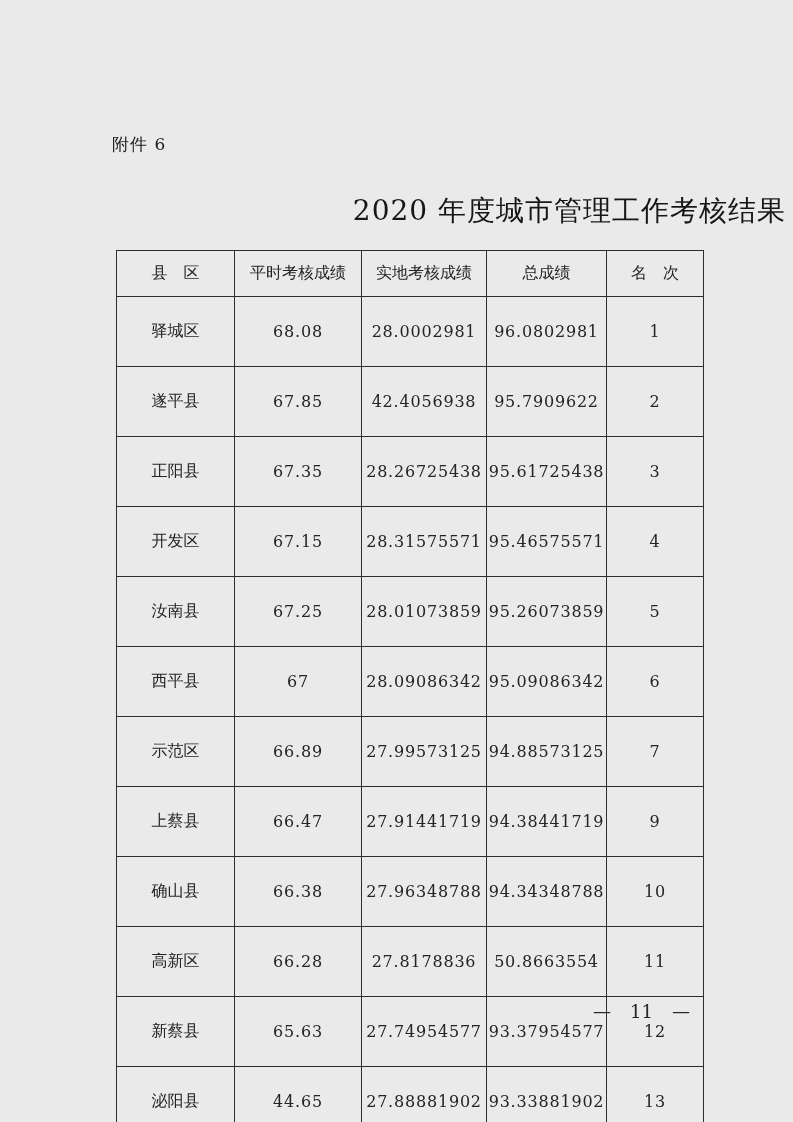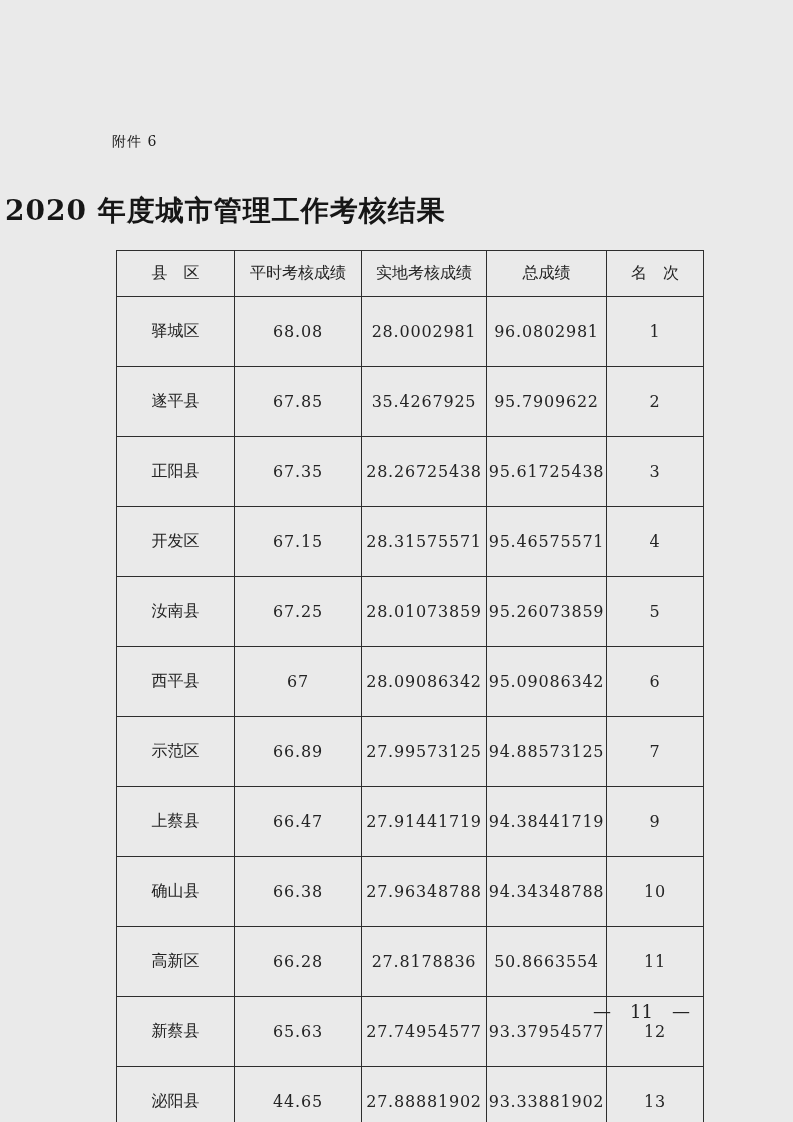--- a/index.html
+++ b/index.html
@@ -13,33 +13,33 @@
     position: relative;
     width: 793px;
     height: 1122px;
     background: #eaeaea;
     overflow: hidden;
   }
   .attachment {
     position: absolute;
     left: 112px;
     top: 133px;
-    font-size: 14px;
+    font-size: 17px;
     letter-spacing: 1px;
     color: #1c1c1c;
   }
   .title {
     position: absolute;
-    left: 5px;
+    left: 16px;
     top: 192px;
     width: 770px;
     margin: 0;
-    text-align: left;
+    text-align: right;
     font-size: 28px;
-    font-weight: bold;
+    font-weight: normal;
     letter-spacing: 1px;
     color: #161616;
   }
   table.score-table {
     position: absolute;
     left: 116px;
     top: 250px;
     width: 587px;
     border-collapse: collapse;
     table-layout: fixed;
@@ -99,21 +99,21 @@
       <tr>
         <td class="c-name">驿城区</td>
         <td class="c-num">68.08</td>
         <td class="c-num">28.0002981</td>
         <td class="c-num">96.0802981</td>
         <td class="c-num">1</td>
       </tr>
       <tr>
         <td class="c-name">遂平县</td>
         <td class="c-num">67.85</td>
-        <td class="c-num">35.4267925</td>
+        <td class="c-num">42.4056938</td>
         <td class="c-num">95.7909622</td>
         <td class="c-num">2</td>
       </tr>
       <tr>
         <td class="c-name">正阳县</td>
         <td class="c-num">67.35</td>
         <td class="c-num">28.26725438</td>
         <td class="c-num">95.61725438</td>
         <td class="c-num">3</td>
       </tr>

